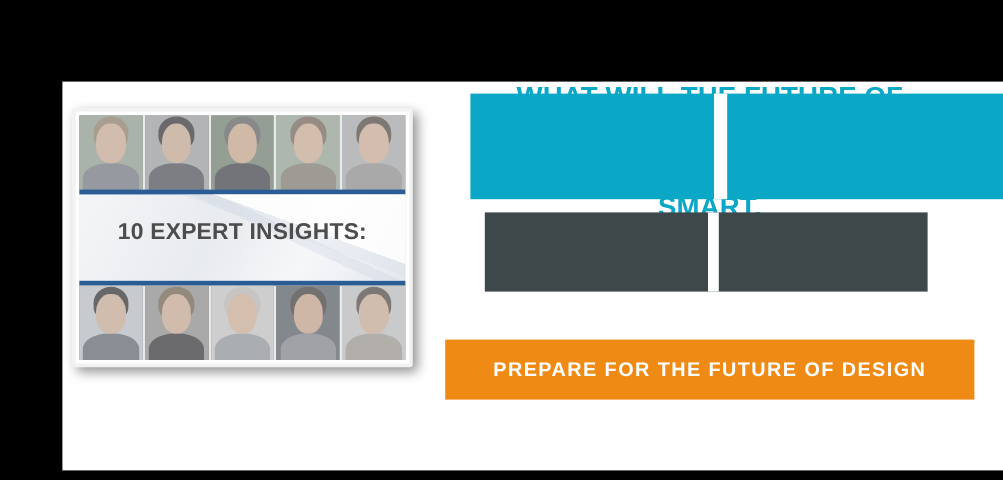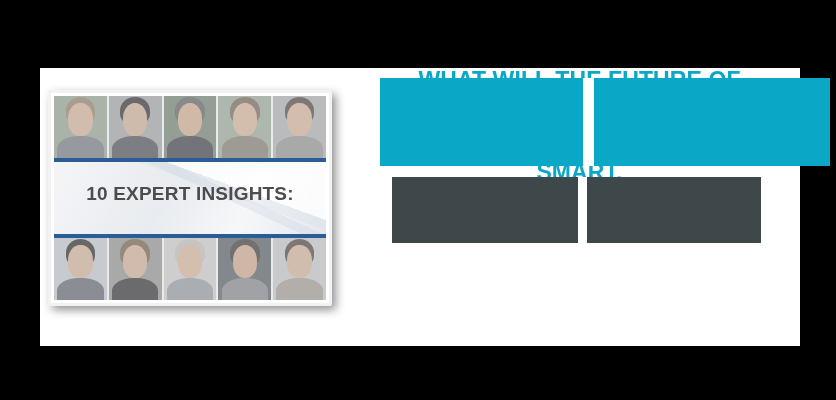--- a/index.html
+++ b/index.html
@@ -17,25 +17,26 @@
   #stage {
     position: relative;
     width: 836px;
     height: 400px;
     background: #000000;
   }
 
   
   .cta-card {
     position: absolute;
-    left: 40px;
+    left: 52px;
     top: 68px;
     width: 760px;
-    height: 278px;
+    height: 324px;
     background: #ffffff;
+    padding-left: 24px;
   }
 
   
   .ebook-wrap {
     position: absolute;
     left: 8px;
     top: 22px;
     width: 290px;
     height: 222px;
   }
@@ -326,17 +327,18 @@
 CONNECTED DEVICES MEAN</div>
       <div class="headline-block"></div>
       <div class="headline-gap"></div>
 
       <div class="bodycopy">these are the
 that will shape your design
 EBOOK</div>
       <div class="body-block"></div>
       <div class="body-gap"></div>
 
+      <button class="cta-button">PREPARE FOR THE FUTURE OF DESIGN</button>
 
     </div>
 
   </div>
 </div>
 
 </body></html>

